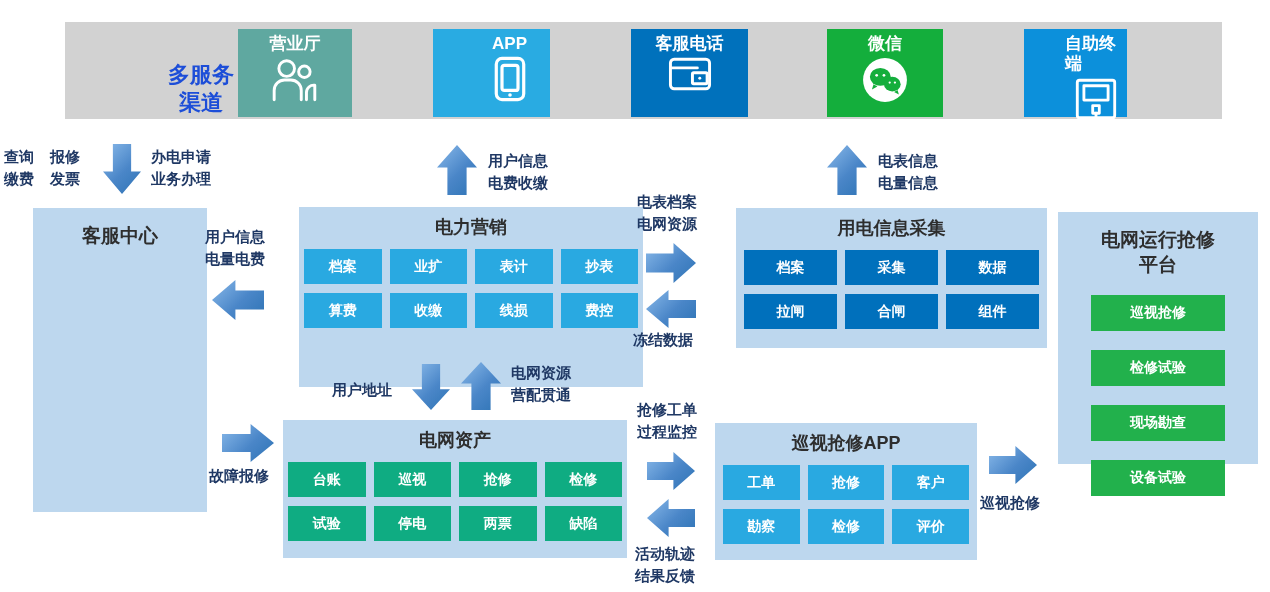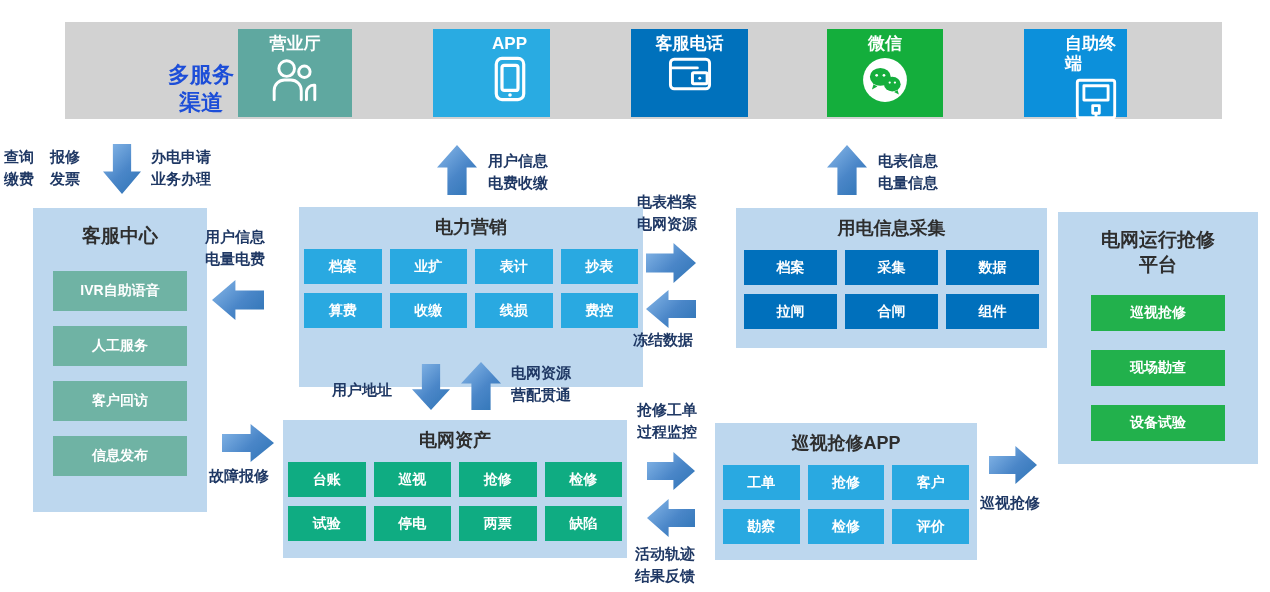--- a/index.html
+++ b/index.html
@@ -132,26 +132,20 @@
         <rect x="3" y="3" width="34" height="34" rx="2"></rect>
         <rect x="9" y="8" width="22" height="13"></rect>
         <rect x="17" y="26" width="6" height="7"></rect>
         <path d="M20 33 v4"></path>
       </svg>
     </span>
   </div>
 
   <div class="panel p-cs">
     <div class="panel-title">客服中心</div>
-    <div class="col">
-      <div class="chip c-teal">IVR自助语音</div>
-      <div class="chip c-teal">人工服务</div>
-      <div class="chip c-teal">客户回访</div>
-      <div class="chip c-teal">信息发布</div>
-    </div>
   </div>
 
   <div class="panel p-mk">
     <div class="panel-title">电力营销</div>
     <div class="grid g4">
       <div class="chip c-lblue">档案</div>
       <div class="chip c-lblue">业扩</div>
       <div class="chip c-lblue">表计</div>
       <div class="chip c-lblue">抄表</div>
       <div class="chip c-lblue">算费</div>
@@ -197,20 +191,21 @@
       <div class="chip c-lblue">检修</div>
       <div class="chip c-lblue">评价</div>
     </div>
   </div>
 
   <div class="panel p-rp">
     <div class="panel-title">电网运行抢修
 平台</div>
     <div class="col">
       <div class="chip c-green">巡视抢修</div>
+      <div class="chip c-green">检修试验</div>
       <div class="chip c-green">现场勘查</div>
       <div class="chip c-green">设备试验</div>
     </div>
   </div>
 
   <div class="lbl" style="left:4px;  top:146px;">查询
 缴费</div>
   <div class="lbl" style="left:50px; top:146px;">报修
 发票</div>
   <div class="lbl" style="left:151px;top:146px;">办电申请

